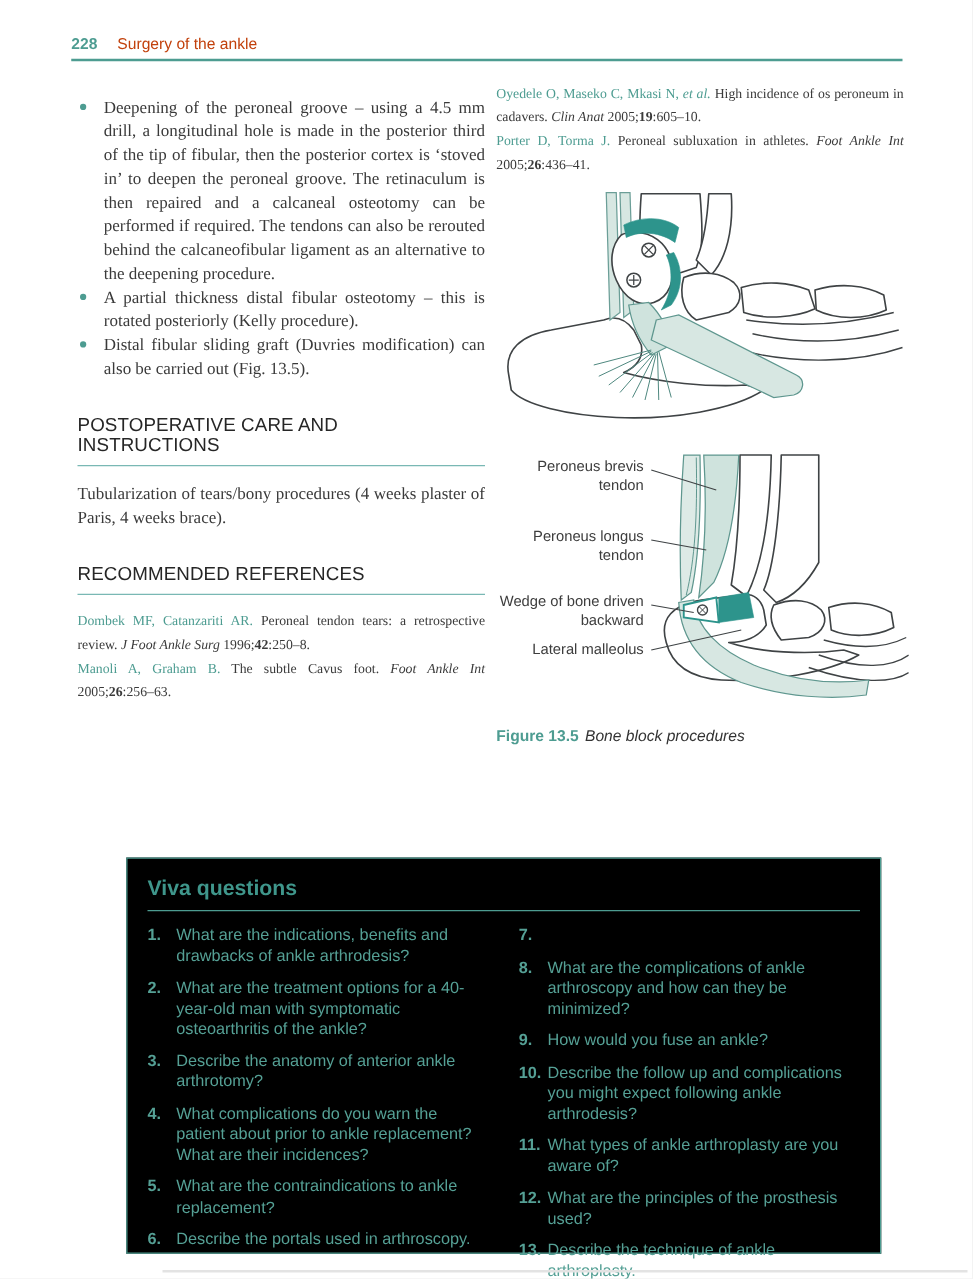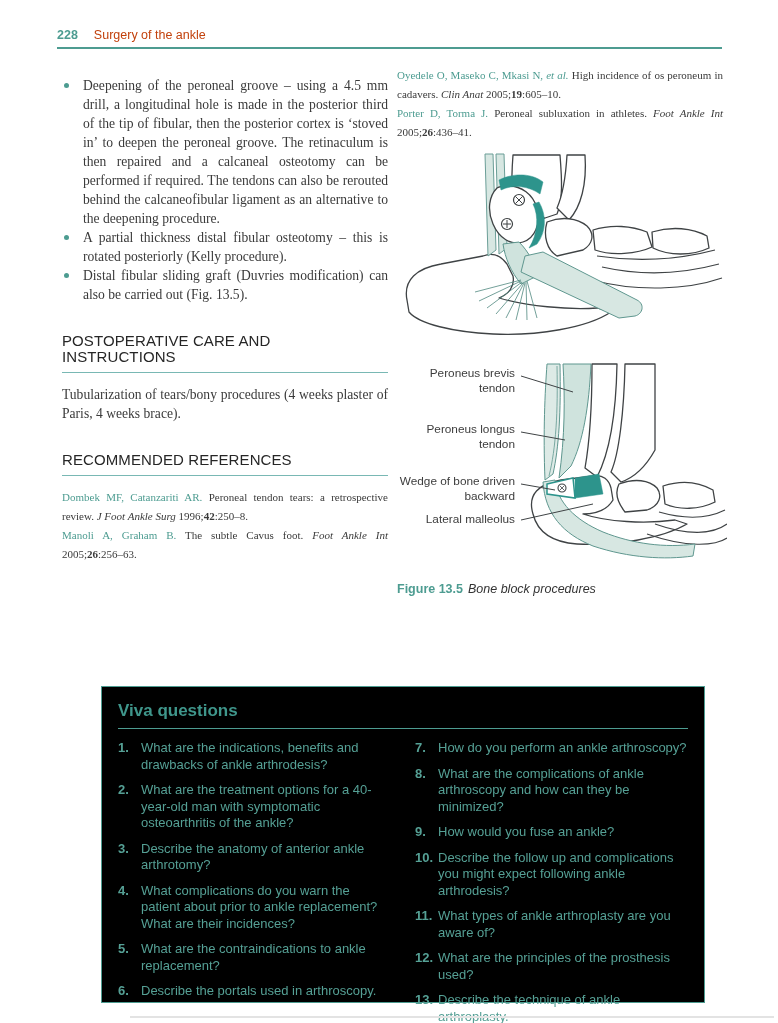--- a/index.html
+++ b/index.html
@@ -207,21 +207,20 @@
             <span>What are the contraindications to ankle replacement?</span>
           </div>
         <div class="q">
             <span class="qn">6.</span>
             <span>Describe the portals used in arthroscopy.</span>
           </div>
       </div>
       <div class="qcol">
         <div class="q">
             <span class="qn">7.</span>
-            <span>How do you perform an ankle arthroscopy?</span>
           </div>
         <div class="q">
             <span class="qn">8.</span>
             <span>What are the complications of ankle arthroscopy and how can they be minimized?</span>
           </div>
         <div class="q">
             <span class="qn">9.</span>
             <span>How would you fuse an ankle?</span>
           </div>
         <div class="q">

